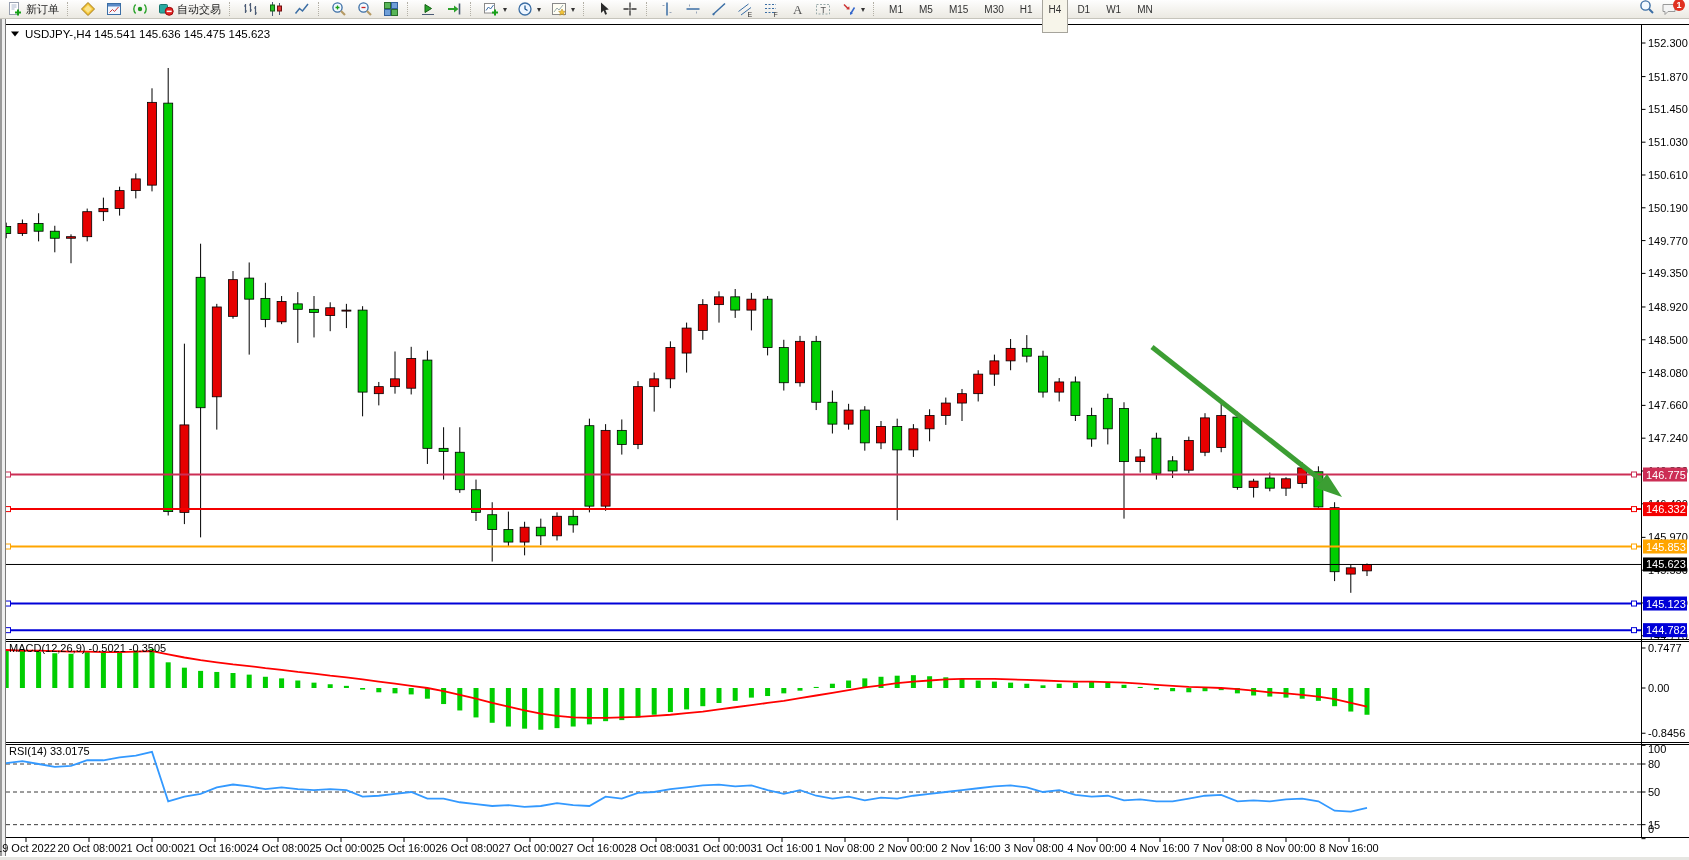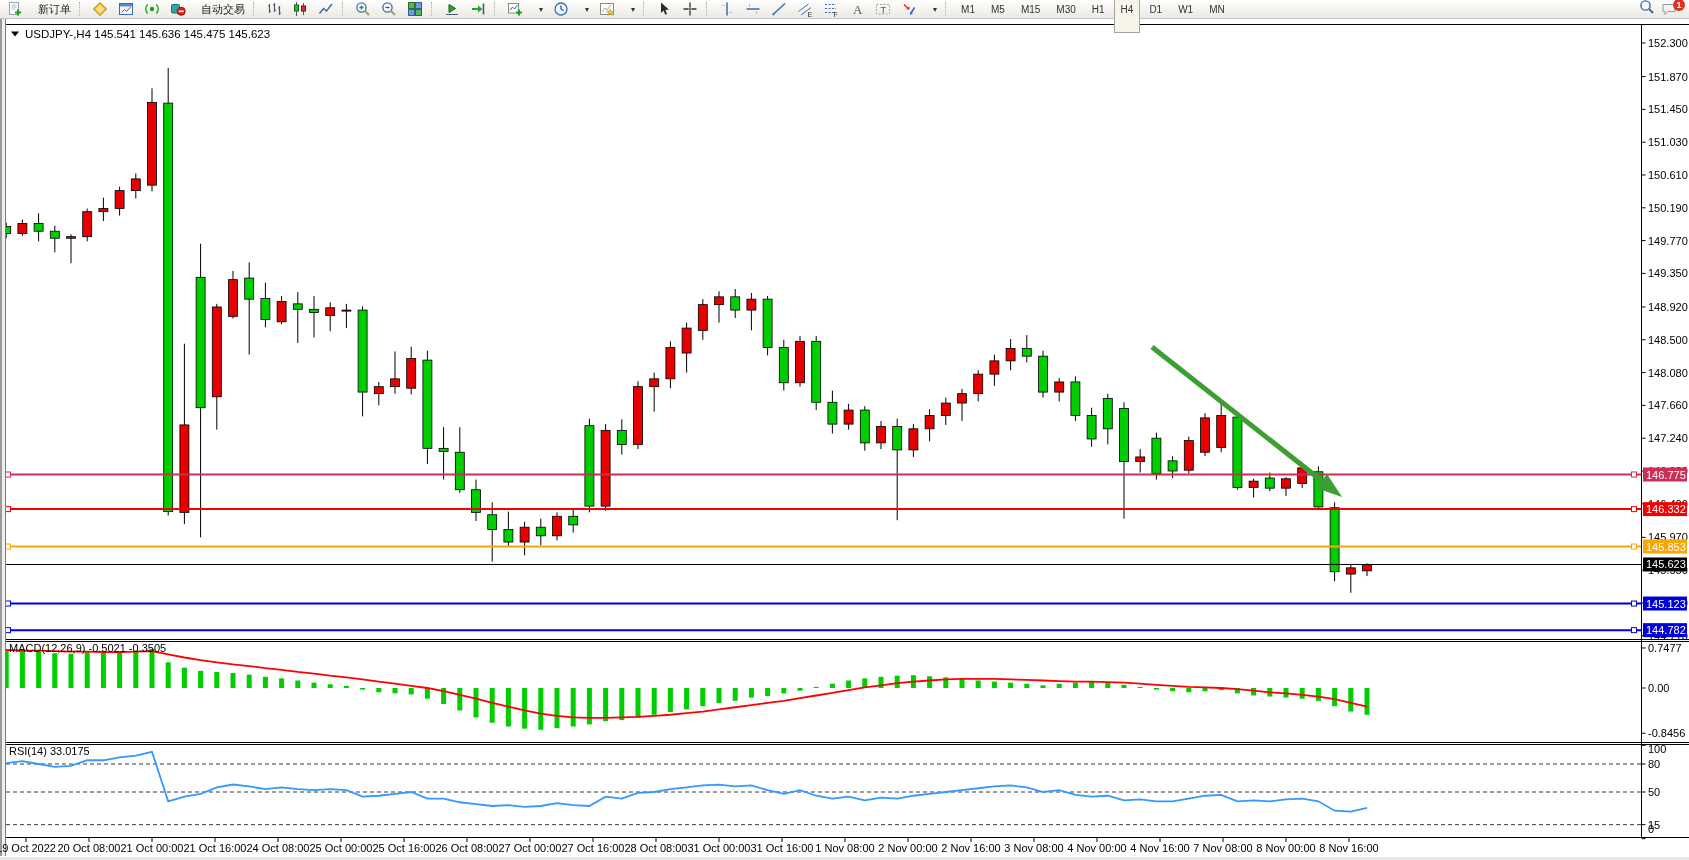--- a/index.html
+++ b/index.html
@@ -1,21 +1,21 @@
 <!DOCTYPE html>
 <html><head>
 <meta charset="utf-8">
 <style>
   html,body{margin:0;padding:0;background:#fff;width:1689px;height:860px;overflow:hidden;
     font-family:"Liberation Sans",sans-serif;}
   #chart-svg{position:absolute;left:0;top:0;z-index:1;}
   .toolbar{position:absolute;left:0;top:0;width:1689px;height:19px;z-index:5;
     background:linear-gradient(#fefefe,#ebe9e2);border-bottom:1px solid #c6c4bc;
     display:flex;align-items:center;padding:0 2px;box-sizing:border-box;}
-  .tbtn{height:17px;display:flex;align-items:center;gap:15px;padding:0 3px;margin:0 1px;
+  .tbtn{height:17px;display:flex;align-items:center;gap:3px;padding:0 3px;margin:0 1px;
     font-size:11px;color:#222;background:transparent;border:1px solid transparent;border-radius:2px;}
   .tbtn svg{display:block;}
   .sep{width:4px;height:14px;border-left:1px dotted #b3b0a6;margin:0 3px;}
   .caret{font-size:8px;color:#333;margin-left:1px;}
   .tf{font-size:10px;color:#333;padding:17px 6px;margin:0 1px;border:1px solid transparent;background:transparent;}
   .tf.active{border:1px solid #a6a49c;background:#f7f5ea;}
   .tb-right{margin-left:auto;display:flex;align-items:center;gap:6px;padding-right:6px;}
   .notif{position:relative;width:20px;height:17px;}
   .badge{position:absolute;right:-4px;top:-2px;width:12px;height:12px;border-radius:50%;
     background:#e03020;color:#fff;font-size:9px;line-height:12px;text-align:center;font-weight:bold;}

